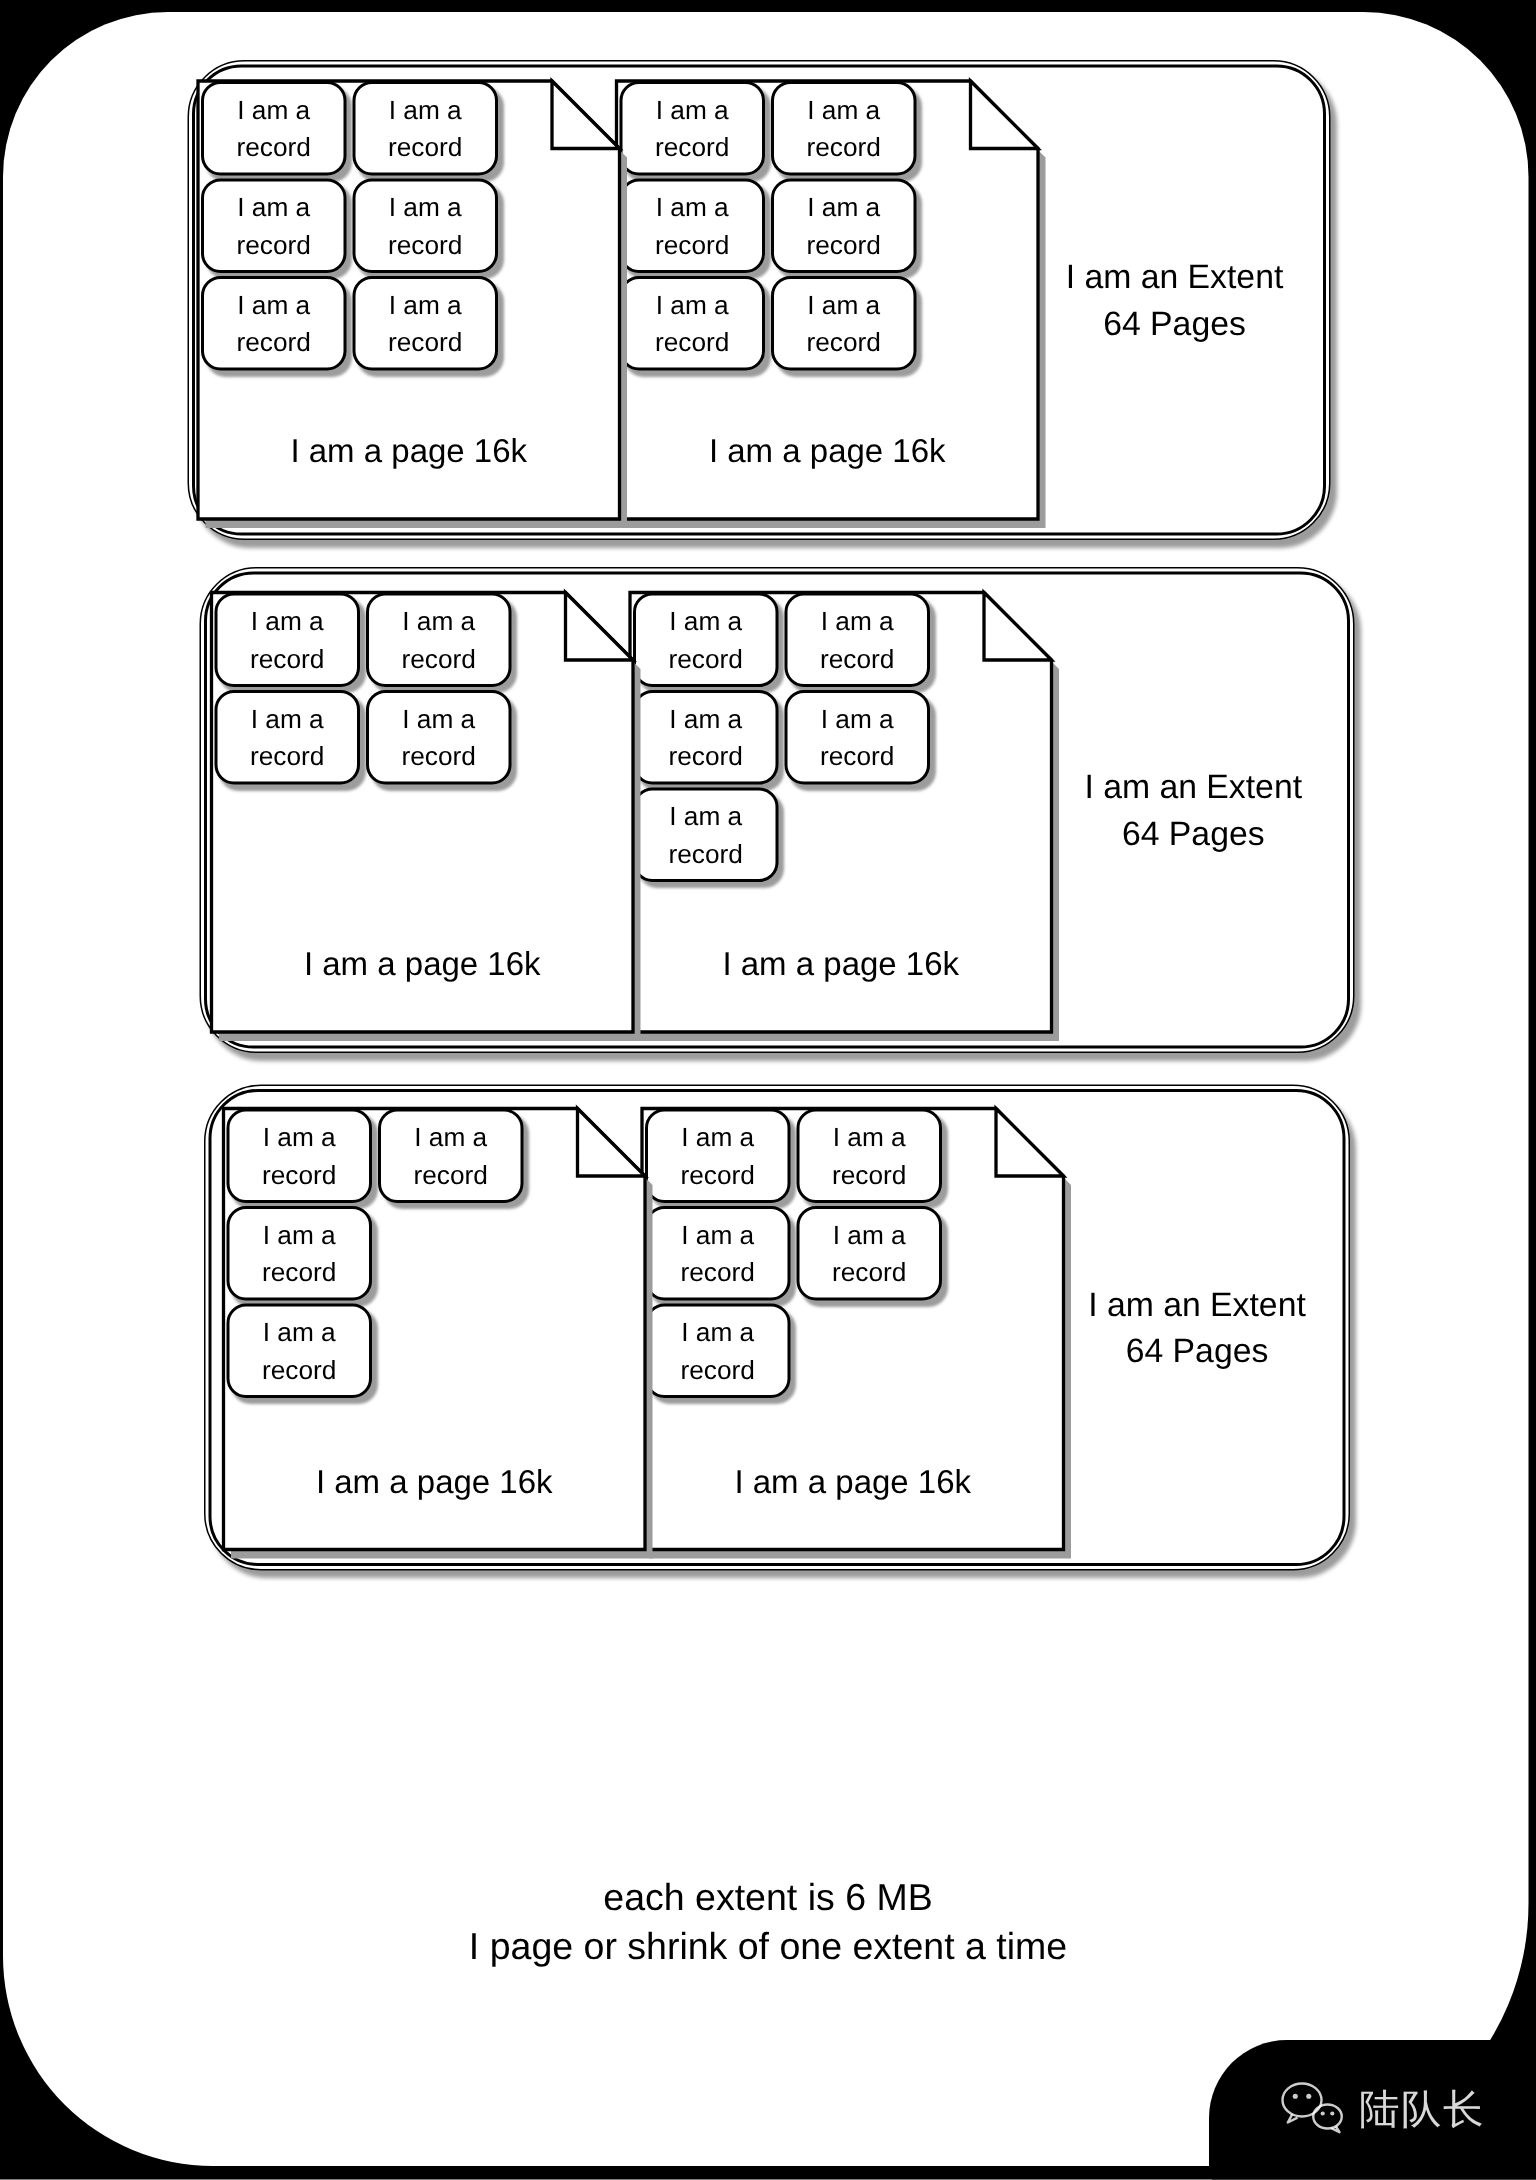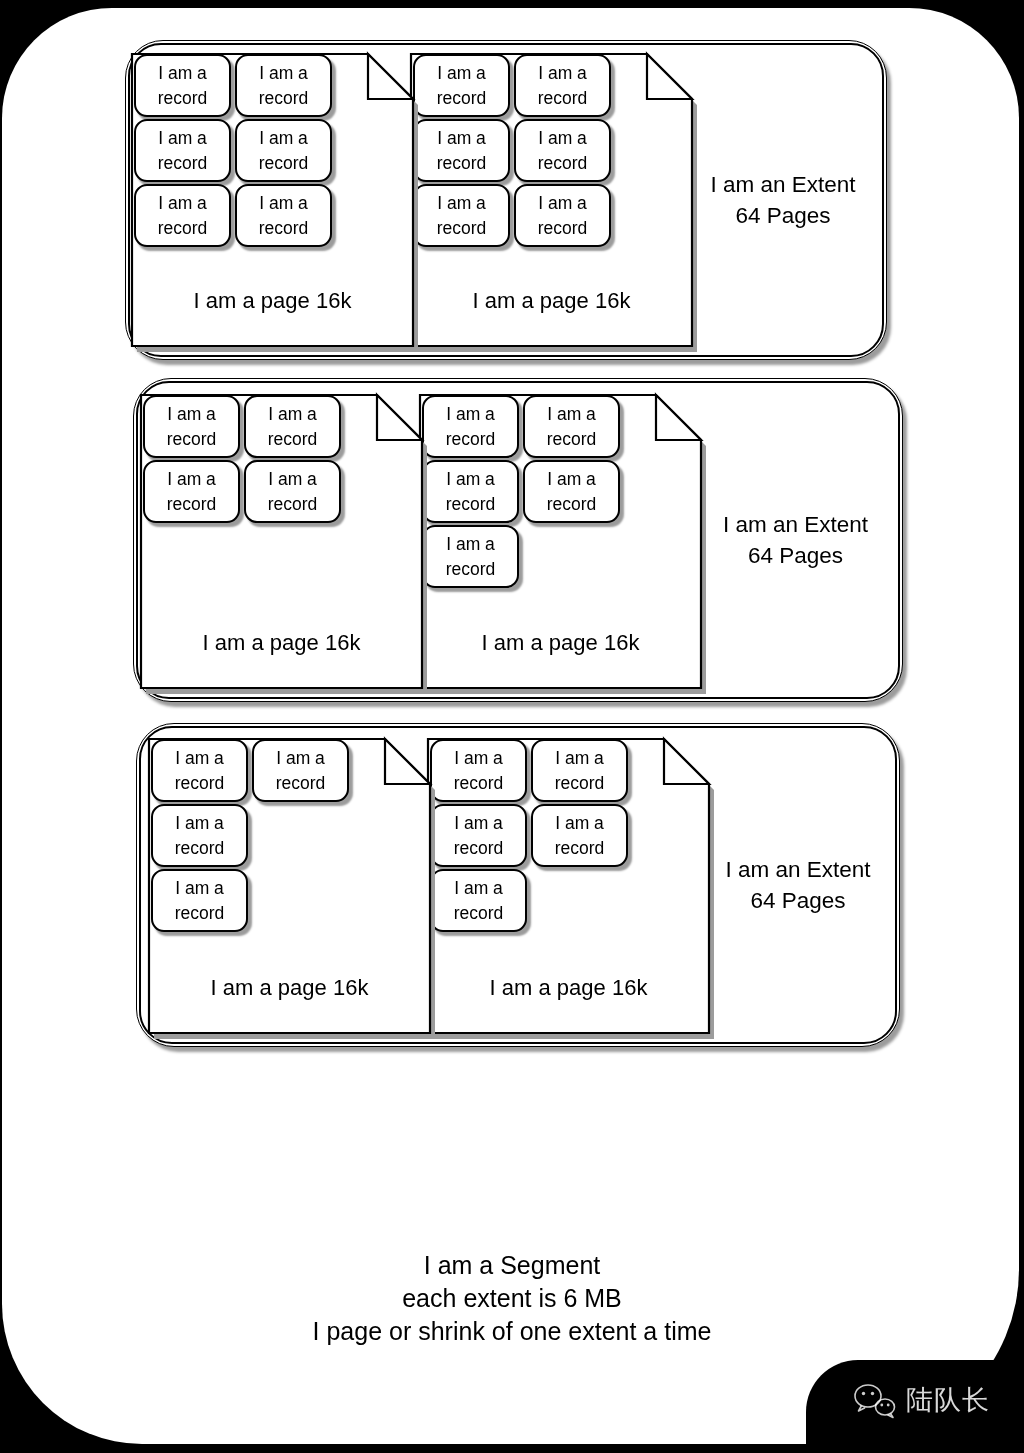--- a/index.html
+++ b/index.html
@@ -41,21 +41,21 @@
   .caption{
     position:absolute;left:0;width:1024px;top:1249px;text-align:center;
     font-size:25px;line-height:33px;
   }
   .watermark-pill{
     position:absolute;left:806px;top:1360px;width:240px;height:100px;background:#000;
     border-radius:52px 0 0 14px;
   }
   .watermark{
     position:absolute;left:852px;top:1382px;width:160px;height:48px;
-    display:flex;gap:8px;
+    display:flex;align-items:center;gap:8px;
     color:rgba(255,255,255,0.85);font-size:27px;letter-spacing:1px;white-space:nowrap;
   }
   .watermark svg{flex:0 0 auto;}
 </style>
 </head>
 <body>
 
 <div class="stage">
   <div class="canvas"></div>
 
@@ -242,21 +242,20 @@
           <div class="page-label">I am a page 16k</div>
         </div>
         <div class="extent-label" style="left: 574px; right: 14px;">
           <div>I am an Extent</div>
           <div>64 Pages</div>
         </div>
       </div>
     </div>
 
   <div class="caption">
-    <div>I am a Segment</div>
     <div>each extent is 6 MB</div>
     <div>I page or shrink of one extent a time</div>
   </div>
 
   <div class="watermark-pill"></div>
   <div class="watermark">
     <svg width="46" height="40" viewBox="0 0 46 40">
       <g fill="none" stroke="rgba(255,255,255,0.8)" stroke-width="1.6">
         <ellipse cx="16" cy="14" rx="13" ry="11"></ellipse>
         <path d="M9.5 23.5 L6.5 29 L13 25.8" stroke-linejoin="round"></path>

